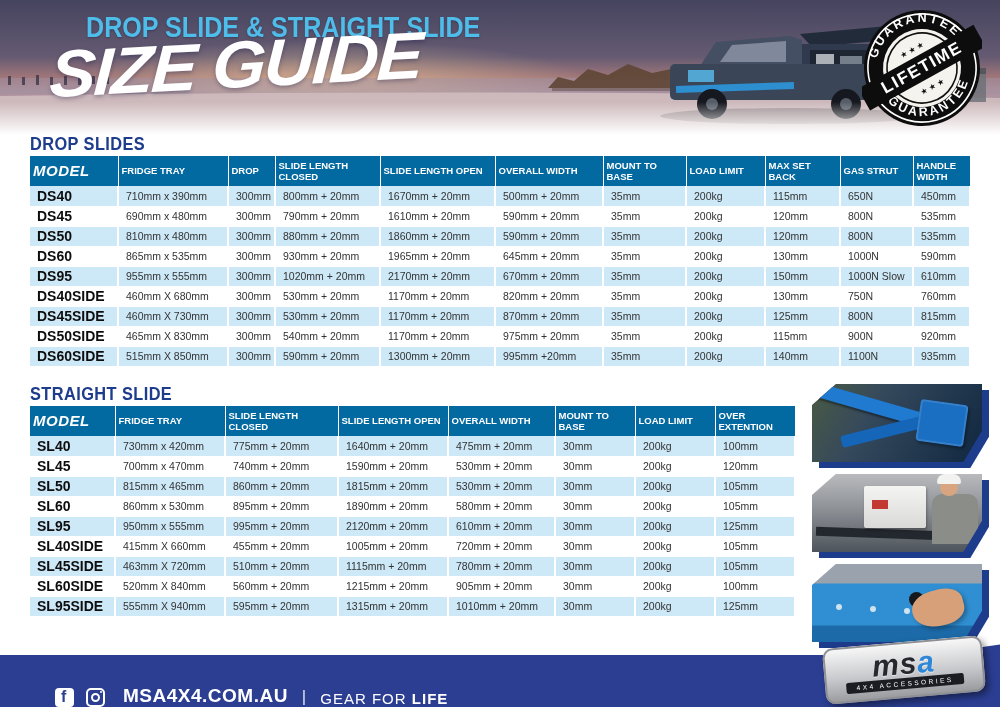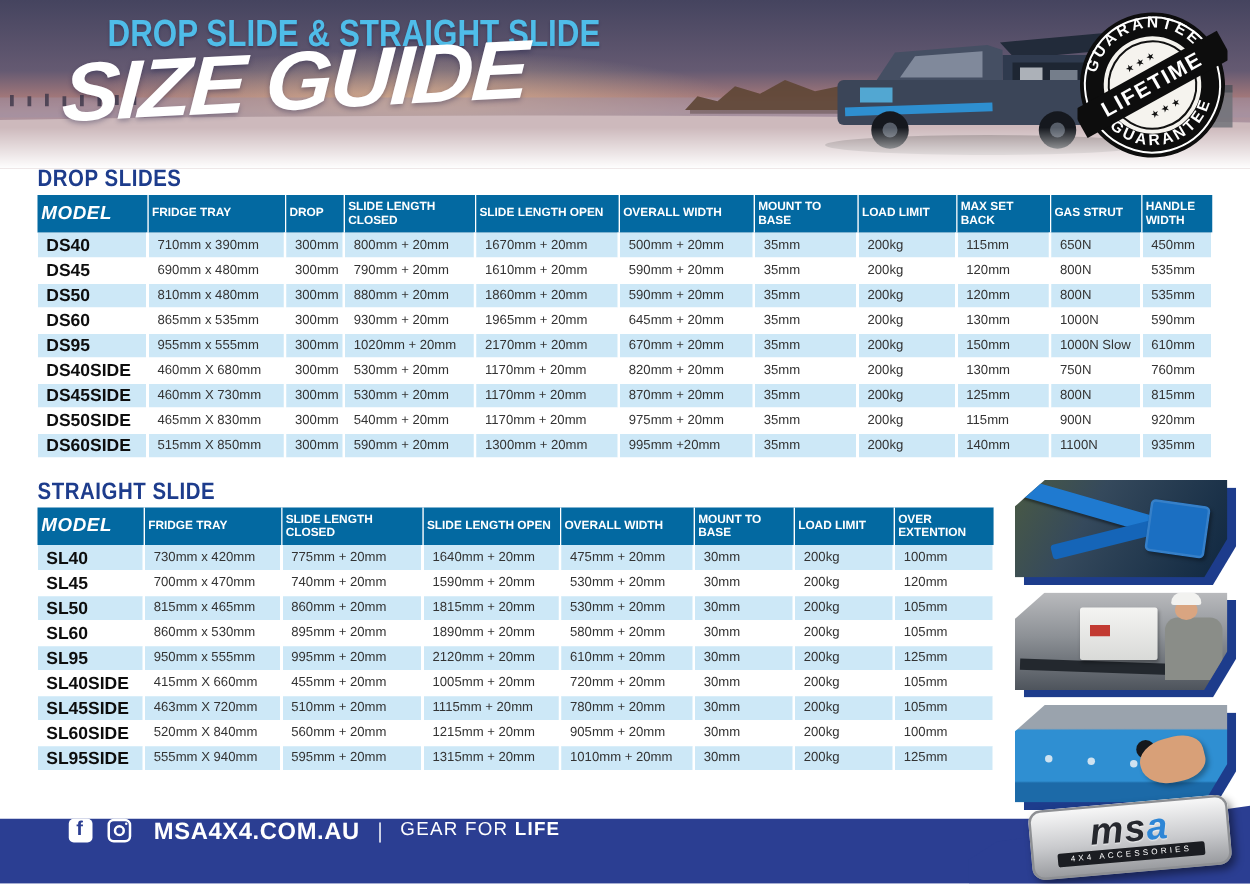--- a/index.html
+++ b/index.html
@@ -82,21 +82,21 @@
   .person-head { position:absolute; right:24px; top:6px; width:18px; height:16px; background:#d9a581; border-radius:50%; }
   .person-cap { position:absolute; right:21px; top:0px; width:24px; height:10px; background:#f2f2f0; border-radius:8px 8px 2px 2px; }
   .person-body { position:absolute; right:4px; top:20px; width:46px; height:50px; background:#8a8d88; border-radius:10px 10px 0 0; }
   .tray-rail { position:absolute; left:4px; bottom:14px; width:126px; height:9px; background:#23282e; transform:rotate(2deg); }
   .panel-bolts { position:absolute; left:24px; top:40px; width:6px; height:6px; border-radius:50%; background:#cfe2f0; box-shadow:34px 2px 0 #cfe2f0, 68px 4px 0 #cfe2f0; }
   .hand { position:absolute; right:18px; top:26px; width:52px; height:36px; background:#d8a078; border-radius:45% 40% 40% 50%; transform:rotate(-14deg); box-shadow:2px 3px 4px rgba(0,0,0,.3); }
   .knob { position:absolute; right:58px; top:28px; width:15px; height:15px; border-radius:50%; background:#15181c; }
 
   
   .footer { position:absolute; left:0; bottom:0; width:1000px; height:52px; background:#2b3e92; }
-  .footer-left { position:absolute; left:55px; top:0; height:52px; display:flex; align-items:flex-start; gap:12px; }
+  .footer-left { position:absolute; left:55px; top:0; height:52px; display:flex; align-items:flex-end; gap:12px; }
   .fb-icon { width:19px; height:19px; background:#fff; border-radius:4px; position:relative; }
   .fb-icon::after { content:"f"; position:absolute; left:6px; top:0px; color:#2b3e92; font-weight:700; font-size:16px; }
   .ig-icon { width:19px; height:19px; border:2px solid #fff; border-radius:5px; position:relative; }
   .ig-icon::before { content:""; position:absolute; left:3px; top:3px; width:5px; height:5px; border:2px solid #fff; border-radius:50%; }
   .ig-icon::after { content:""; position:absolute; right:1px; top:1px; width:2px; height:2px; background:#fff; border-radius:50%; }
   .site-text { color:#fff; font-size:19px; font-weight:800; letter-spacing:.5px; margin-left:6px; }
   .divider { color:#ffffff; opacity:.85; font-size:17px; font-weight:300; margin:0 2px; }
   .tagline { color:#fff; font-size:15px; font-weight:400; letter-spacing:1px; }
   .tagline b { font-weight:800;margin-top:16px; }
 

